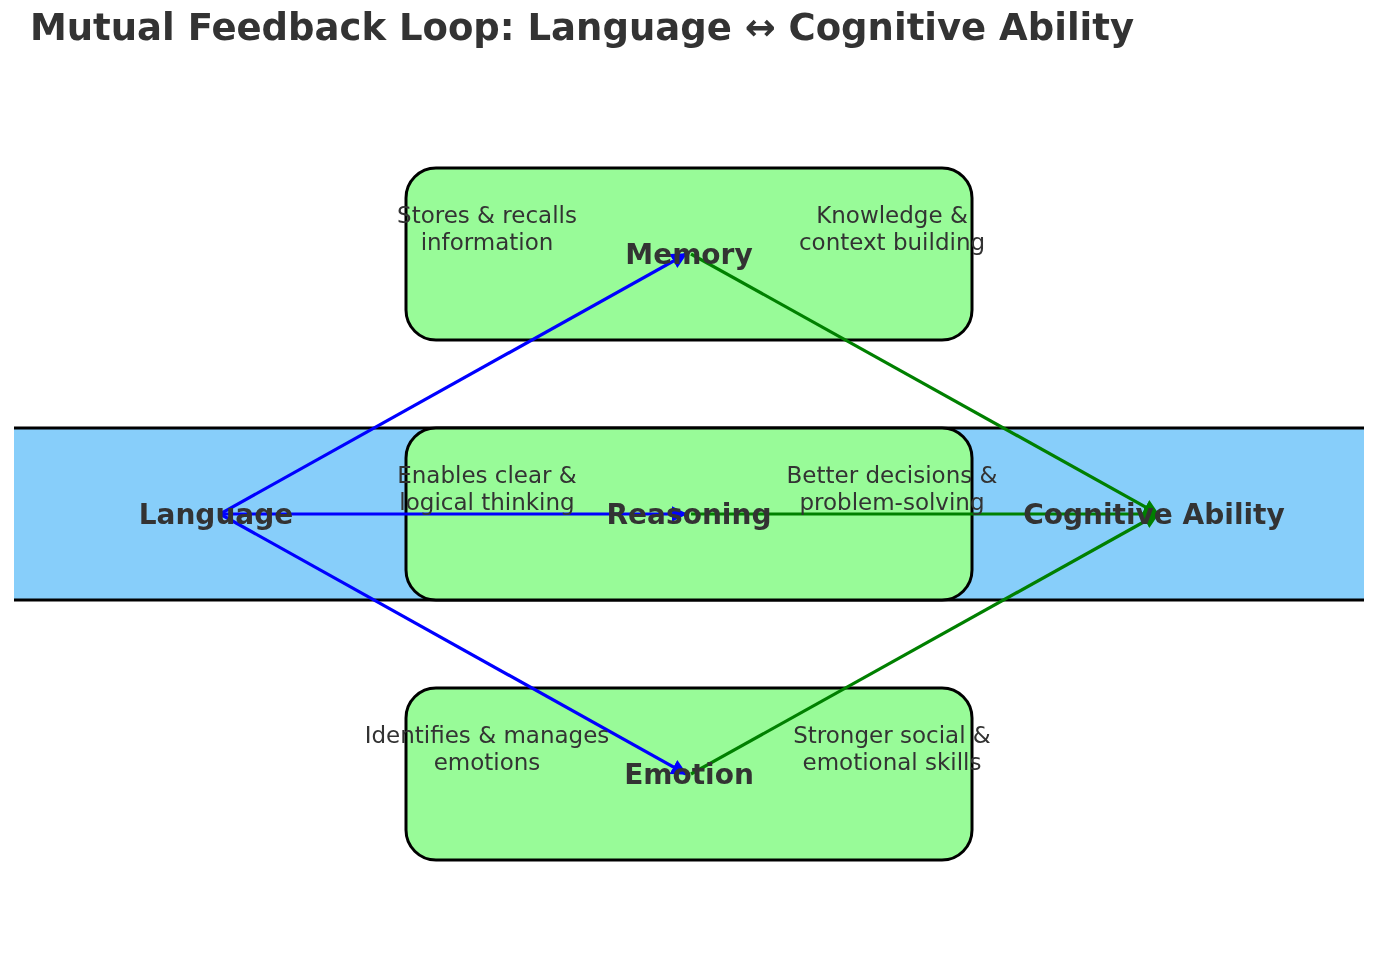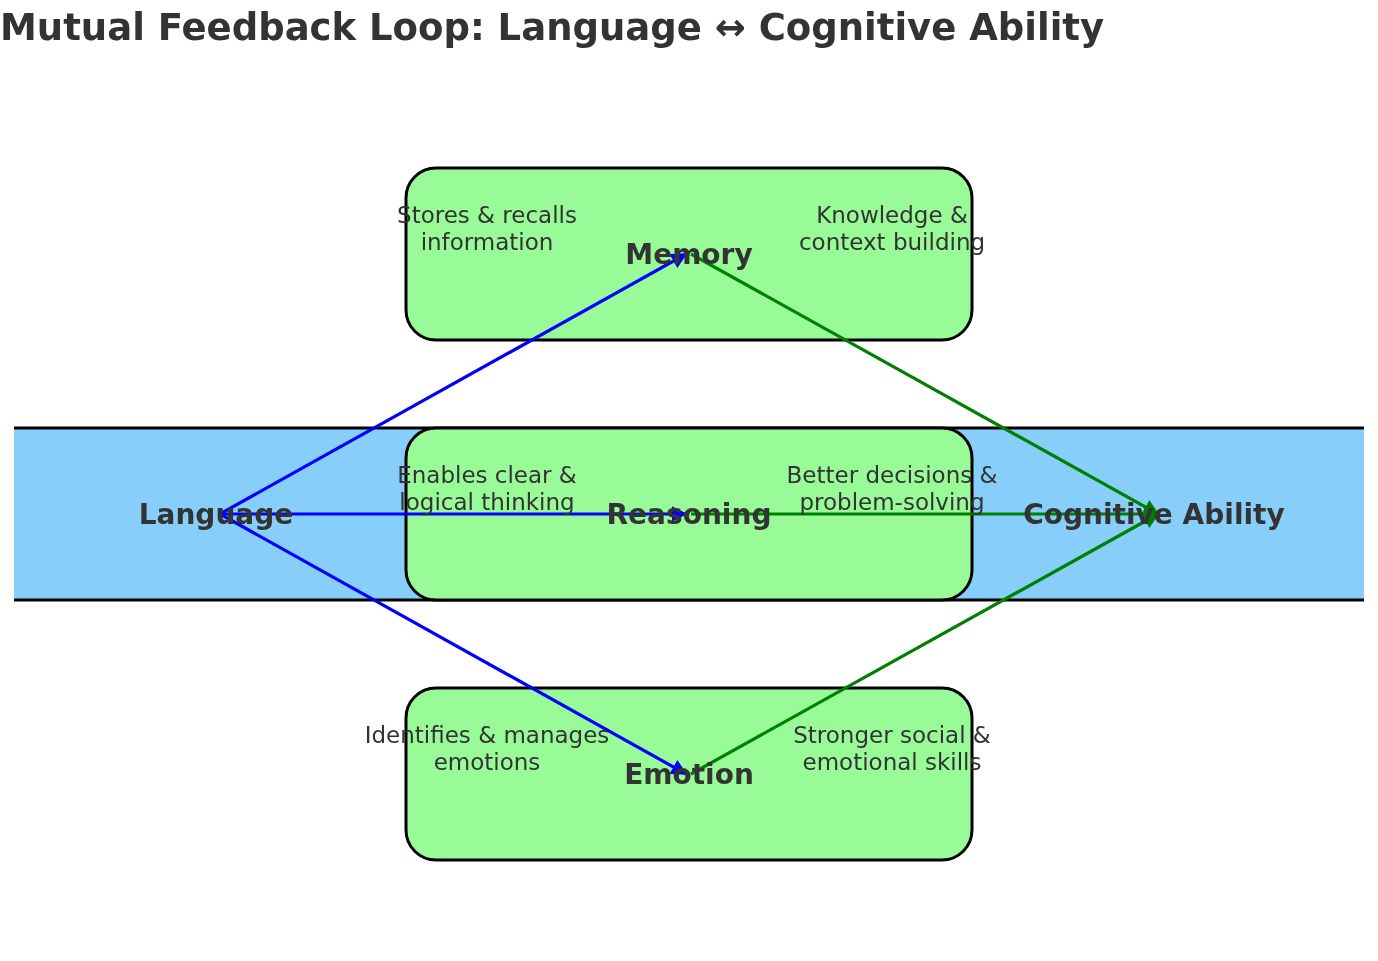--- a/index.html
+++ b/index.html
@@ -1,18 +1,18 @@
 <!DOCTYPE html>
 <html><head>
 <meta charset="utf-8">
 <style>
   html, body { margin: 0; padding: 0; background: #ffffff; }
   body { width: 1378px; height: 961px; position: relative; overflow: hidden; font-family: "DejaVu Sans", sans-serif; }
   #title {
-    position: absolute; left: 0; top: 6px; width: 1164px; text-align: left;
+    position: absolute; left: 0; top: 6px; width: 1164px; text-align: center;
     font-family: "DejaVu Sans", sans-serif; font-weight: bold; font-size: 37px; color: #333333;
   }
   svg#diagram { position: absolute; left: 0; top: 0; }
   .node-label { font-family: "DejaVu Sans", sans-serif; font-weight: bold; font-size: 28px; fill: #333333; }
   .effect-label { font-family: "DejaVu Sans", sans-serif; font-size: 23px; fill: #333333; }
 </style>
 </head>
 <body>
 
 <div id="title">Mutual Feedback Loop: Language ↔ Cognitive Ability</div>

